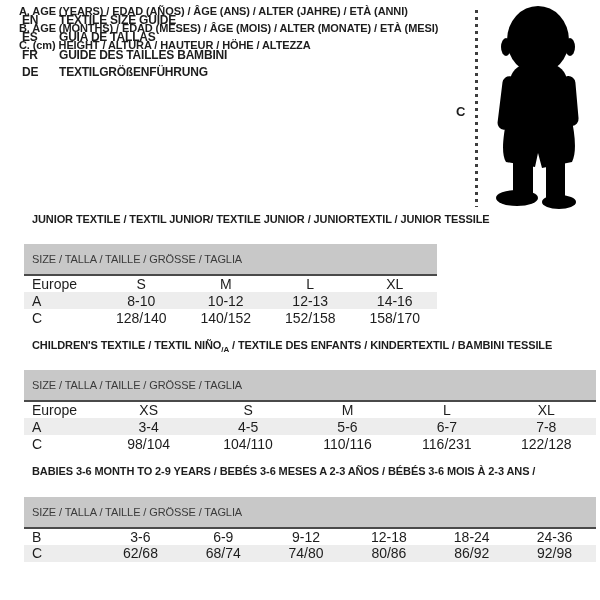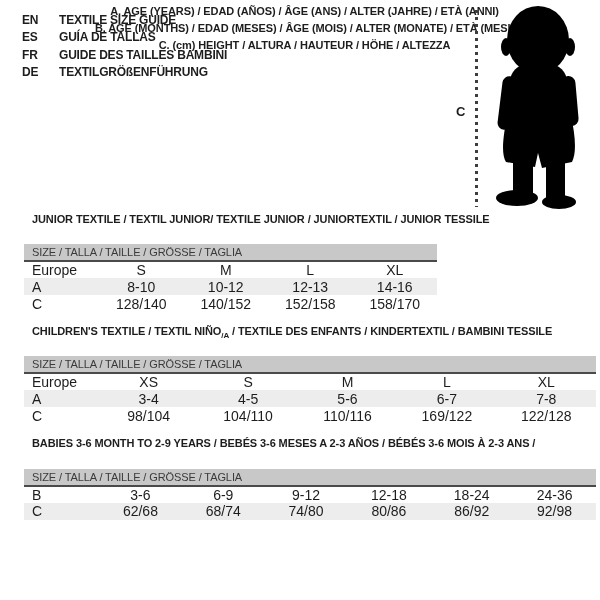--- a/index.html
+++ b/index.html
@@ -24,29 +24,29 @@
 
   
   .sections{position:absolute;left:24px;top:212px;width:572px;}
   .size-section{margin-bottom:12px;}
   .section-title{font-size:11px;font-weight:700;line-height:15px;padding-left:8px;
     letter-spacing:-0.1px;margin-bottom:13px;}
   .section-title .sub{font-size:8px;vertical-align:sub;}
   .size-table{border-collapse:collapse;table-layout:fixed;width:572px;}
   .size-table.narrow{width:413px;}
   th.size-bar{background:var(--bar);color:var(--bar-ink);font-weight:400;font-size:11px;
-    text-align:left;height:17px;padding:0 0 0 8px;border-bottom:2px solid var(--rule);
+    text-align:left;height:31px;padding:0 0 0 8px;border-bottom:2px solid var(--rule);
     letter-spacing:-0.1px;}
   .size-table td{font-size:14px;height:17px;text-align:center;padding:0;white-space:nowrap;}
   .size-table td.row-label{text-align:left;padding-left:8px;}
   .size-table col.label-col{width:75px;}
   tr.shaded{background:var(--shade);}
 
   
-  .footnotes{padding-left:9px;margin-top:3px;text-align:center;}
+  .footnotes{padding-left:19px;margin-top:3px;}
   .footnote{font-size:11px;font-weight:700;line-height:17px;letter-spacing:-0.1px;}
 </style>
 </head>
 <body>
 
 <div class="canvas">
 
   <div class="lang-list">
   <div class="lang-row">
     <span class="lang-code">EN</span>
@@ -160,21 +160,21 @@
               <td>4-5</td>
               <td>5-6</td>
               <td>6-7</td>
               <td>7-8</td>
             </tr>
             <tr>
               <td class="row-label">C</td>
               <td>98/104</td>
               <td>104/110</td>
               <td>110/116</td>
-              <td>169/122</td>
+              <td>116/231</td>
               <td>122/128</td>
             </tr>
           </tbody>
     </table>
   </section>
 
   <section class="size-section">
     <div class="section-title">
       <span>BABIES 3-6 MONTH TO 2-9 YEARS / BEBÉS 3-6 MESES A 2-3 AÑOS / BÉBÉS 3-6 MOIS À 2-3 ANS /</span><span class="sub"></span><span></span>
     </div>

